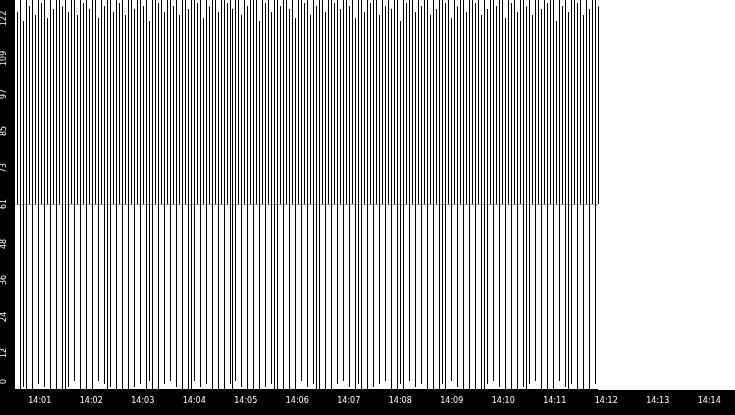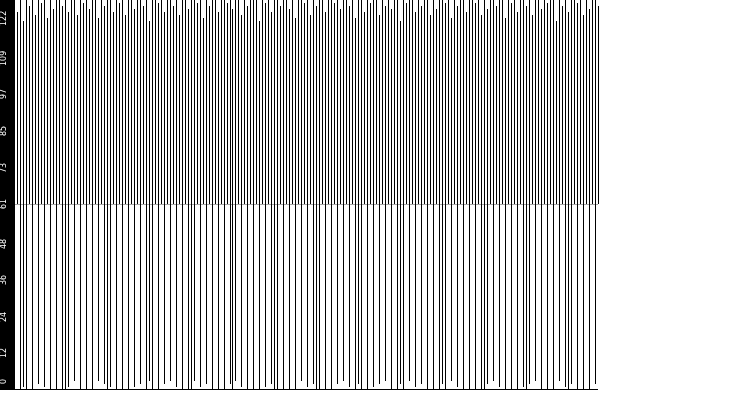--- a/index.html
+++ b/index.html
@@ -285,14 +285,30 @@
           <line x1="575.5" y1="9.1" x2="575.5" y2="390.0"></line>
           <line x1="578.5" y1="0.0" x2="578.5" y2="204.1"></line>
           <line x1="581.5" y1="0.0" x2="581.5" y2="383.9"></line>
           <line x1="584.5" y1="6.1" x2="584.5" y2="204.1"></line>
           <line x1="0.0" y1="389.5" x2="583.6" y2="389.5"></line>
           <line x1="0.0" y1="204.1" x2="583.6" y2="204.1" stroke-opacity="0.35"></line>
         </g>
     </svg>
   </div>
 
+  <div id="x-axis">
+      <div class="xtick" style="left: 23.75px; width: 32px;">14:01</div>
+      <div class="xtick" style="left: 75.25px; width: 32px;">14:02</div>
+      <div class="xtick" style="left: 126.75px; width: 32px;">14:03</div>
+      <div class="xtick" style="left: 178.25px; width: 32px;">14:04</div>
+      <div class="xtick" style="left: 229.75px; width: 32px;">14:05</div>
+      <div class="xtick" style="left: 281.25px; width: 32px;">14:06</div>
+      <div class="xtick" style="left: 332.75px; width: 32px;">14:07</div>
+      <div class="xtick" style="left: 384.25px; width: 32px;">14:08</div>
+      <div class="xtick" style="left: 435.75px; width: 32px;">14:09</div>
+      <div class="xtick" style="left: 487.25px; width: 32px;">14:10</div>
+      <div class="xtick" style="left: 538.75px; width: 32px;">14:11</div>
+      <div class="xtick" style="left: 590.25px; width: 32px;">14:12</div>
+      <div class="xtick" style="left: 641.75px; width: 32px;">14:13</div>
+      <div class="xtick" style="left: 693.25px; width: 32px;">14:14</div>
+    </div>
 
 </div>
 
 </body></html>

